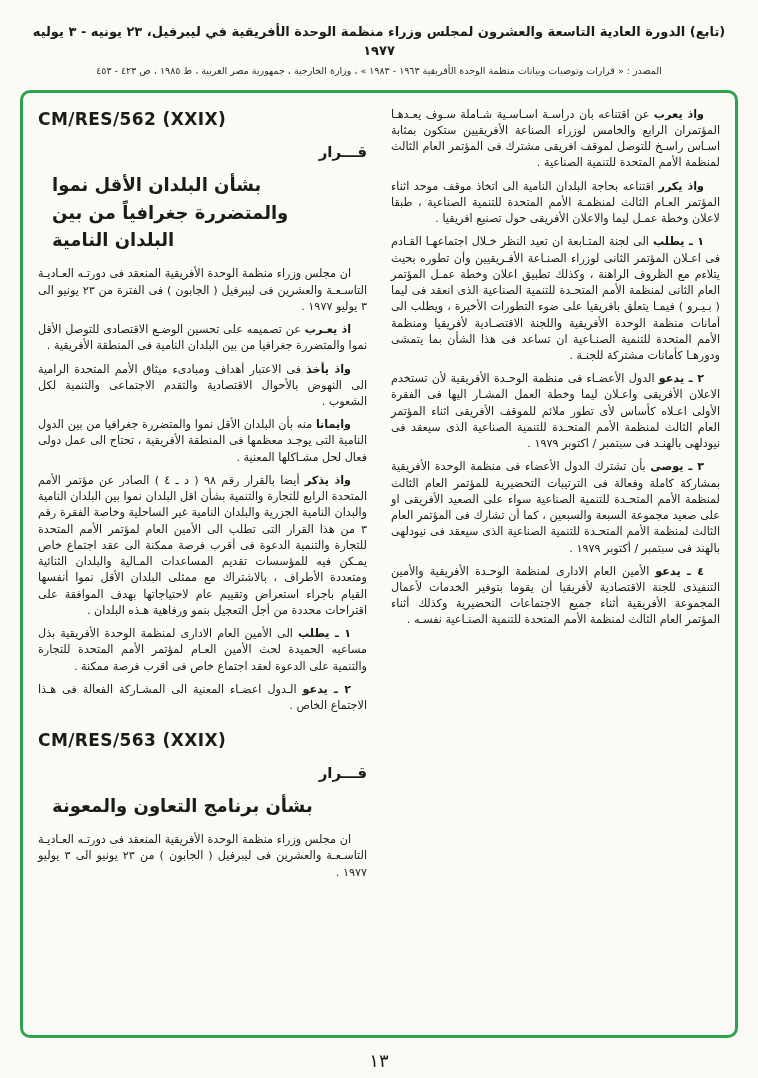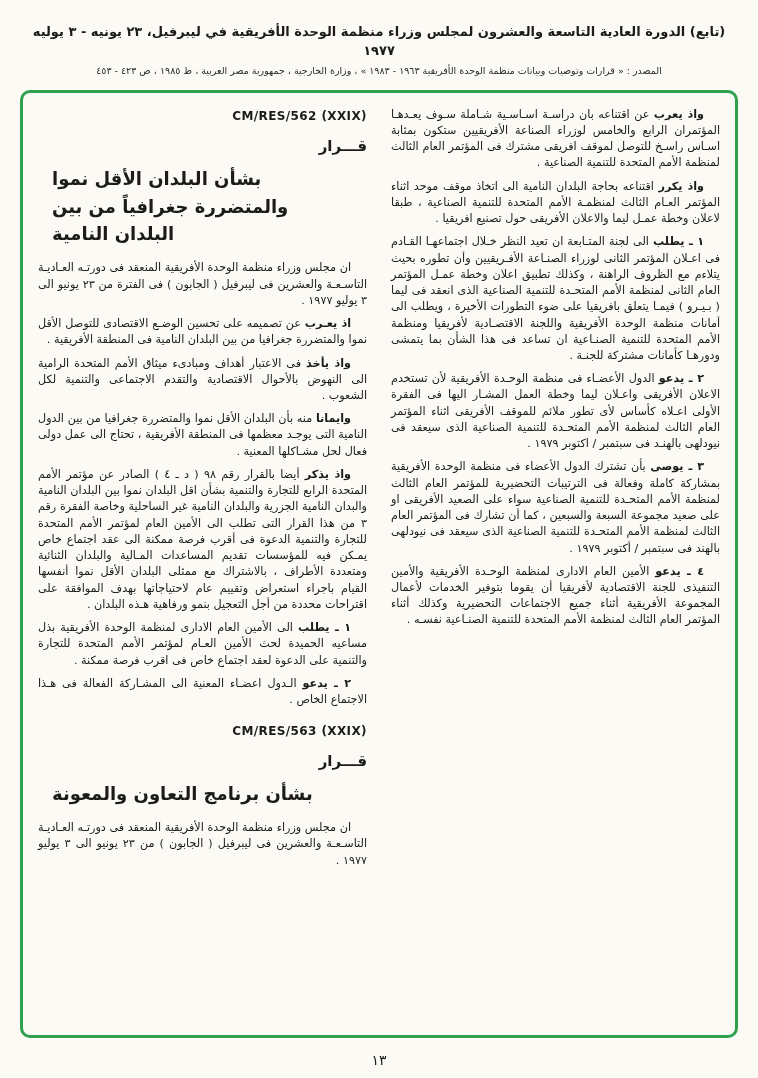--- a/index.html
+++ b/index.html
@@ -26,32 +26,32 @@
   }
   .columns{display:flex;direction:rtl;gap:24px;height:100%;}
   .column{flex:1 1 0;min-width:0;}
   .para{
     font-size:11.2px;line-height:1.45;
     text-align:justify;text-indent:16px;
     margin:0 0 7px;direction:rtl;
   }
   .para .lead{font-weight:bold;}
   .res-ref{
-    direction:ltr;text-align:right;
-    font-size:12px;font-weight:bold;letter-spacing:.4px;
+    direction:ltr;text-align:left;
+    font-size:17px;font-weight:bold;letter-spacing:.4px;
     margin:2px 0 8px;
   }
   .res-ref.second{margin-top:16px;}
   .res-title{text-align:right;font-weight:bold;font-size:15px;margin:14px 0 10px;direction:rtl;}
   .res-subtitle{
     text-align:left;font-weight:bold;font-size:18px;
     line-height:1.55;margin:0 14px 12px;direction:rtl;
   }
   .page-footer{text-align:center;margin-top:12px;}
-  .page-number{font-size:14px;display:inline-block;}
+  .page-number{font-size:18px;display:inline-block;}
 </style>
 </head>
 <body>
 
 <div class="page">
 
   <header class="page-header">
     <div class="header-line1">(تابع) الدورة العادية التاسعة والعشرون لمجلس وزراء منظمة الوحدة الأفريقية في ليبرفيل، ٢٣ يونيه - ٣ يوليه ١٩٧٧</div>
     <div class="header-line2">المصدر : « قرارات وتوصيات وبيانات منظمة الوحدة الأفريقية ١٩٦٣ - ١٩٨٣ » ، وزارة الخارجية ، جمهورية مصر العربية ، ط ١٩٨٥ ، ص ٤٢٣ - ٤٥٣</div>
   </header>

